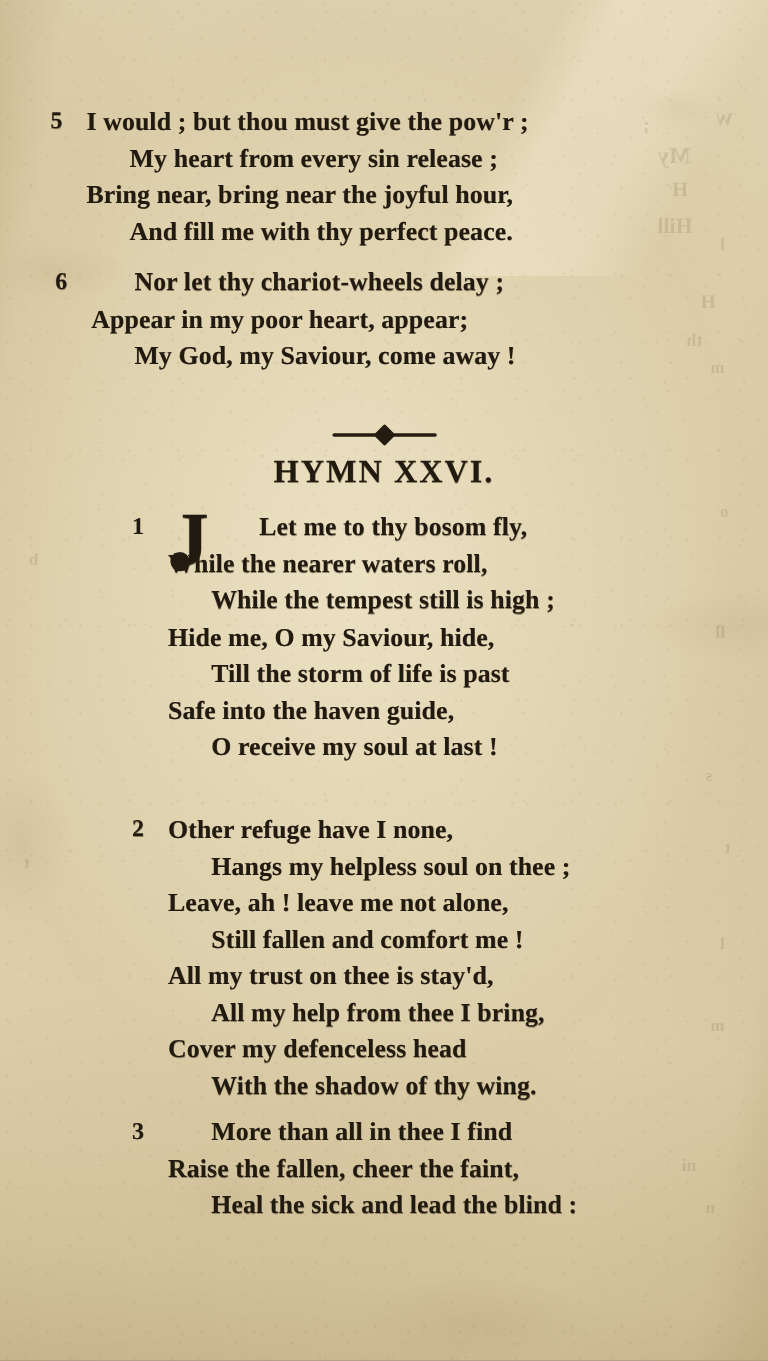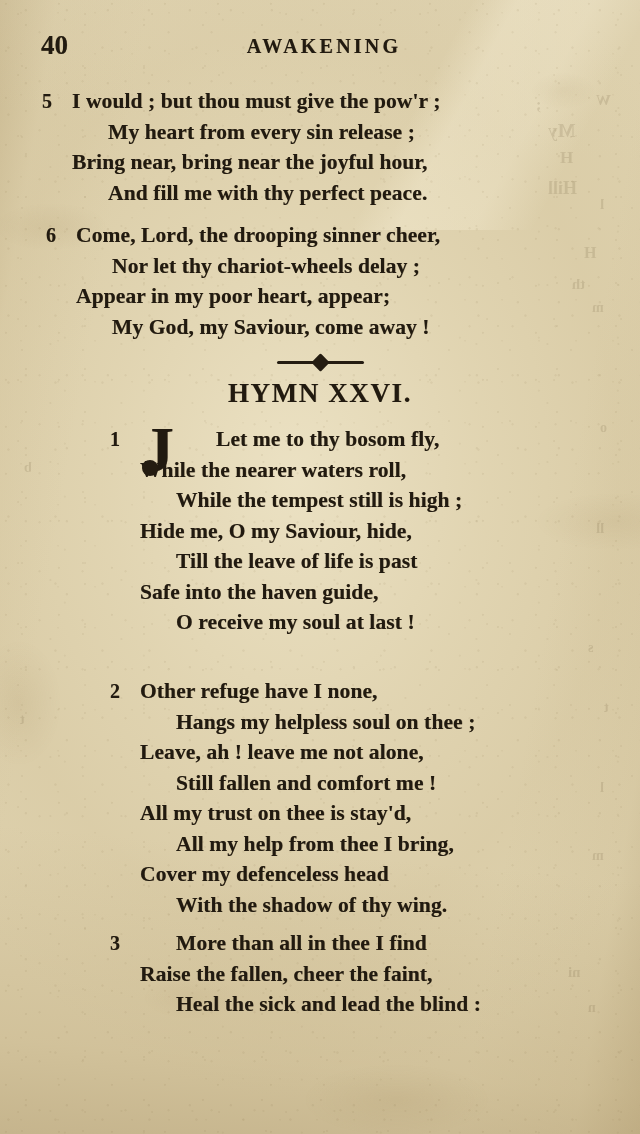--- a/index.html
+++ b/index.html
@@ -257,54 +257,50 @@
       <span class="ghost" style="left: 600px; top: 780px; font-size: 14px;">l</span>
       <span class="ghost" style="left: 592px; top: 848px; font-size: 14px;">m</span>
       <span class="ghost" style="left: 568px; top: 964px; font-size: 15px;">ni</span>
       <span class="ghost" style="left: 588px; top: 1000px; font-size: 14px;">n</span>
       <span class="ghost" style="left: 24px; top: 460px; font-size: 14px;">b</span>
       <span class="ghost" style="left: 20px; top: 712px; font-size: 14px;">t</span>
     </div>
 
   <div class="content">
 
-    <div class="runhead">
-      <div class="folio inked">40</div>
-      <div class="runtitle inked">AWAKENING</div>
-    </div>
 
     <div class="stanza" id="stanza-0" style="top: 86px; padding-left: 72px;">
         <div class="vline inked"><span class="num inked">5</span><span>I would ; but thou must give the pow'r ;</span></div>
         <div class="vline inked ind"><span>My heart from every sin release ;</span></div>
         <div class="vline inked"><span>Bring near, bring near the joyful hour,</span></div>
         <div class="vline inked ind"><span>And fill me with thy perfect peace.</span></div>
       </div>
 
     <div class="stanza" id="stanza-1" style="top: 220px; padding-left: 76px;">
-        <div class="vline inked"><span class="num inked">6</span><span>Come, Lord, the drooping sinner cheer,</span></div>
+        <div class="vline inked"><span class="num inked">6</span></div>
         <div class="vline inked ind"><span>Nor let thy chariot-wheels delay ;</span></div>
         <div class="vline inked"><span>Appear in my poor heart, appear;</span></div>
         <div class="vline inked ind"><span>My God, my Saviour, come away !</span></div>
       </div>
 
     <div class="ornament" style="top:356px;">
       <div class="orn-bar left"></div>
       <div class="orn-diamond"></div>
       <div class="orn-bar right"></div>
     </div>
 
     <div class="hymn-title inked" style="top:378px;">HYMN XXVI.</div>
 
     <div class="stanza" id="stanza-2" style="top: 424px; padding-left: 140px;">
         <div class="vline inked"><span class="num inked">1</span></div>
         <div class="vline inked ind"><span style="padding-left: 40px; text-align: right;">Let me to thy bosom fly,</span></div>
         <div class="vline inked"><span>While the nearer waters roll,</span></div>
         <div class="vline inked ind"><span>While the tempest still is high ;</span></div>
         <div class="vline inked"><span>Hide me, O my Saviour, hide,</span></div>
-        <div class="vline inked ind"><span>Till the leave of life is past</span></div>
+        <div class="vline inked ind"><span>Till the storm of life is past</span></div>
         <div class="vline inked"><span>Safe into the haven guide,</span></div>
         <div class="vline inked ind"><span>O receive my soul at last !</span></div>
         <span class="dropcap inked" style="left: 142px; top: -6px;">J</span>
         <span class="dropcap-ball" style="left: 142px; top: 36px;"></span>
       </div>
 
     <div class="stanza" id="stanza-3" style="top: 676px; padding-left: 140px;">
         <div class="vline inked"><span class="num inked">2</span><span>Other refuge have I none,</span></div>
         <div class="vline inked ind"><span>Hangs my helpless soul on thee ;</span></div>
         <div class="vline inked"><span>Leave, ah ! leave me not alone,</span></div>

